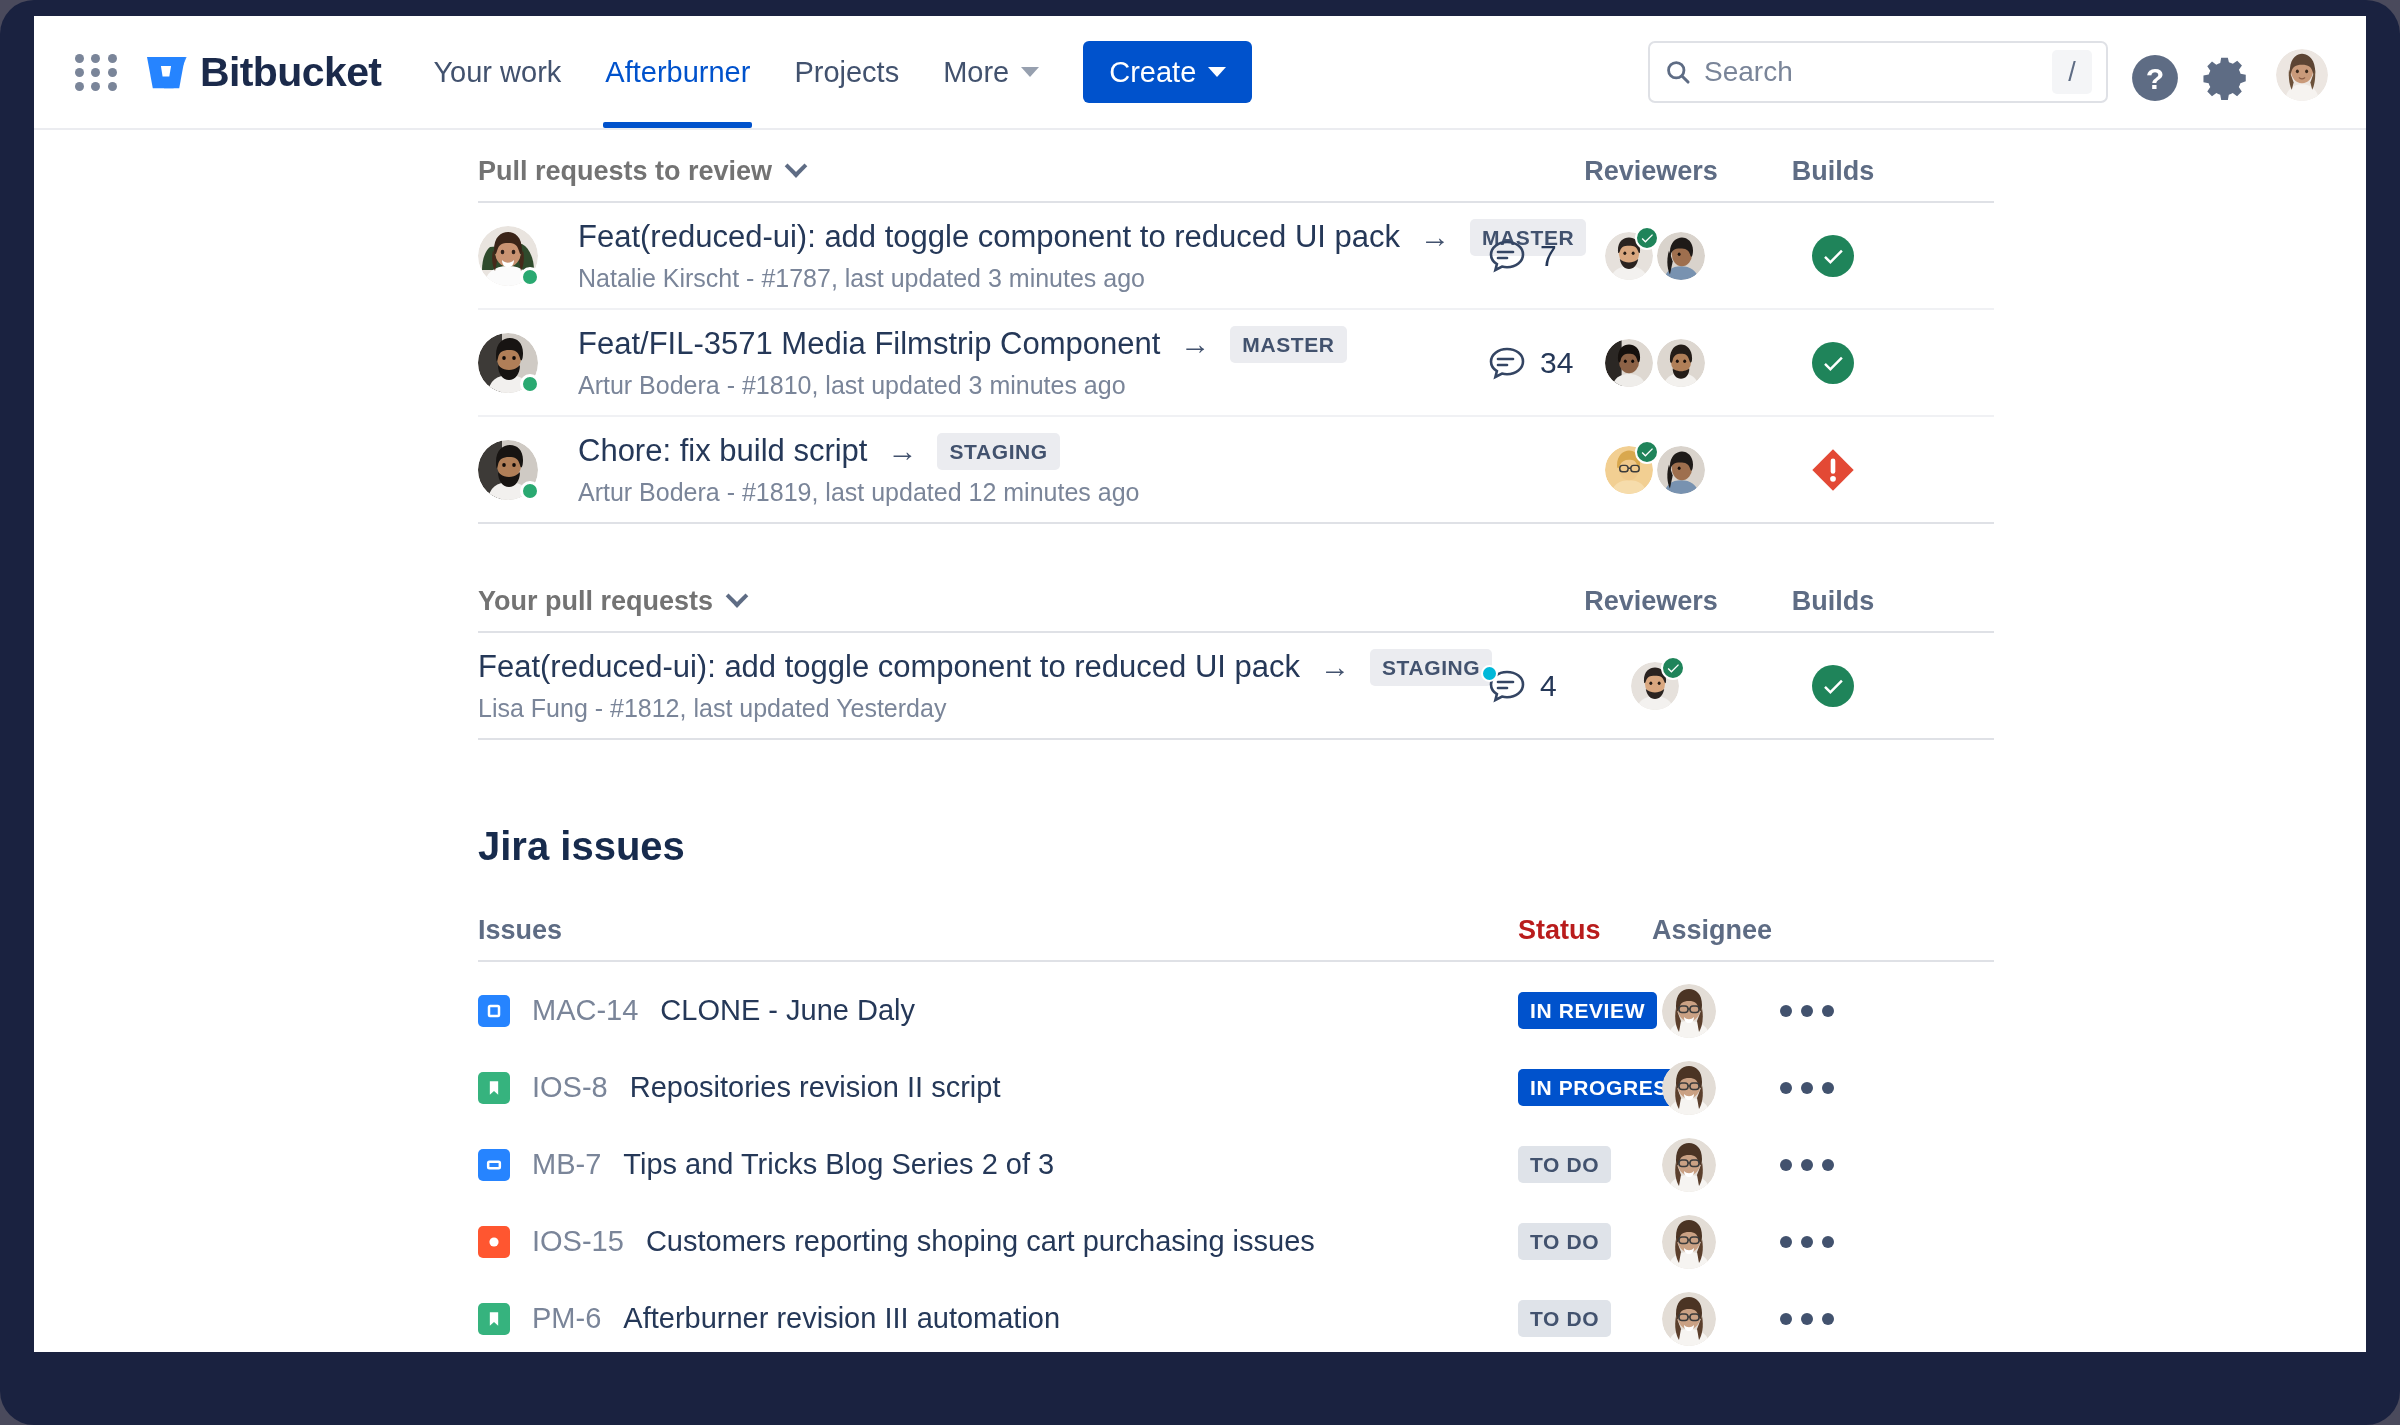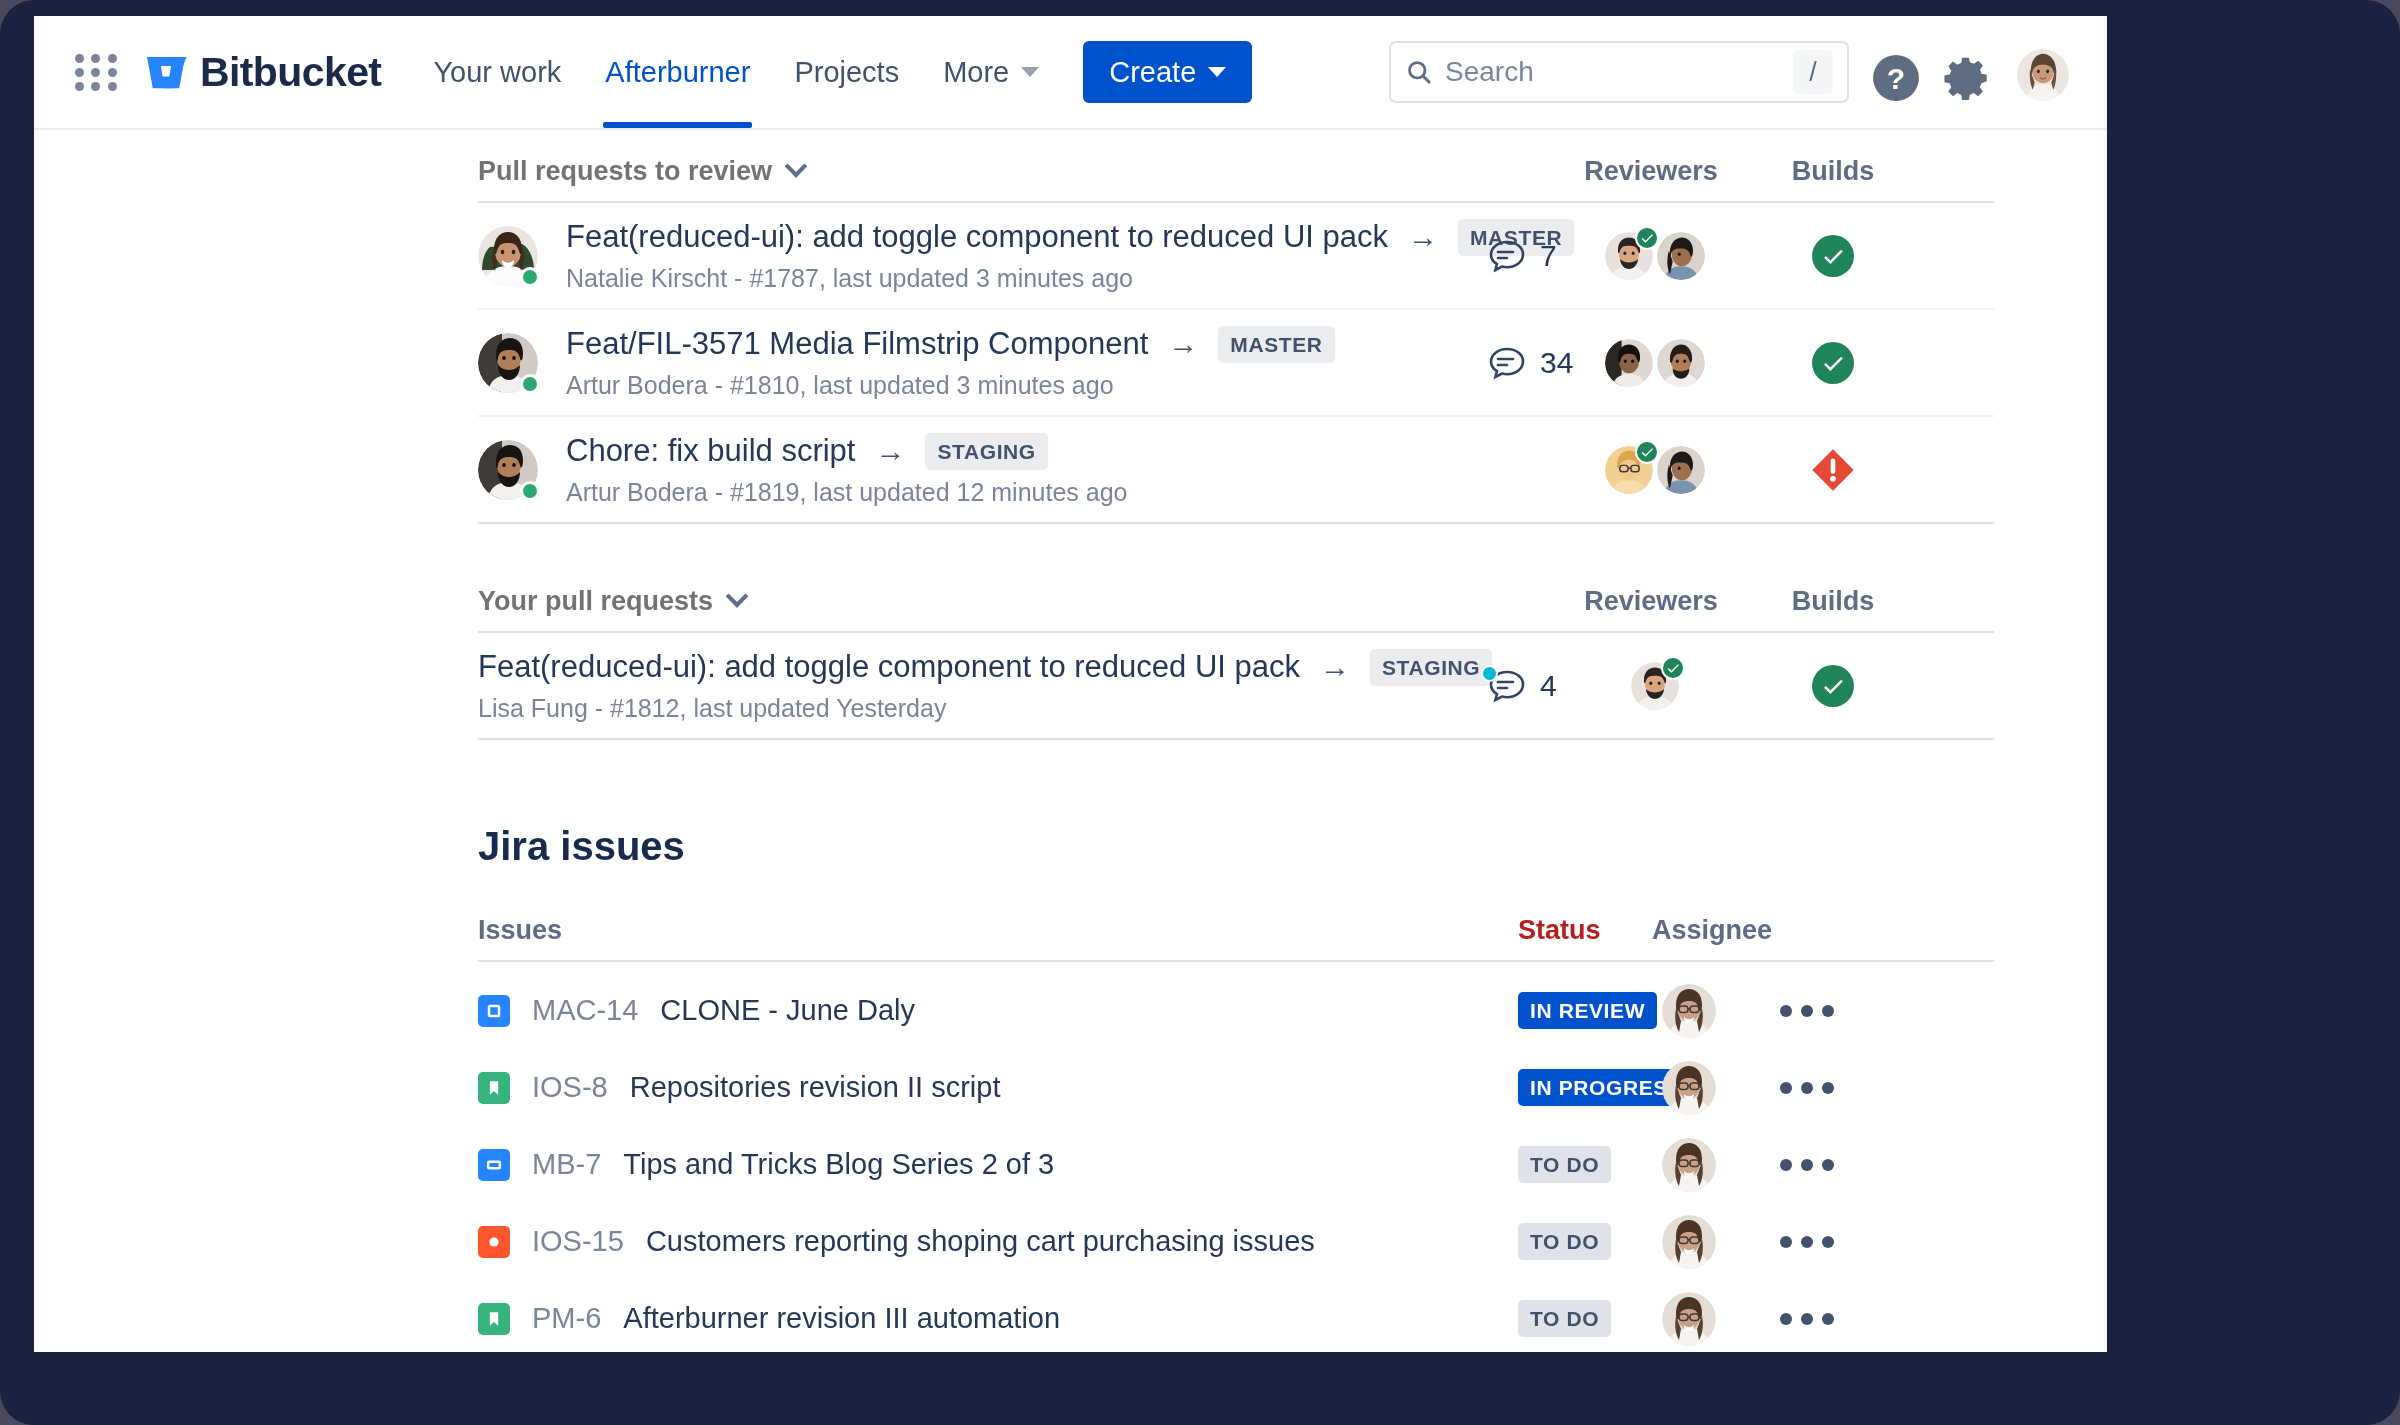--- a/index.html
+++ b/index.html
@@ -11,21 +11,21 @@
   }
   #frame {
     position: absolute;
     left: 0; top: 0; width: 2400px; height: 1425px;
     background: #1a2240;
     border-radius: 34px;
   }
   #browser {
     position: absolute;
     left: 34px; top: 16px;
-    width: 2073px; height: 1336px;
+    width: 2332px; height: 1336px;
     background: #ffffff;
     overflow: hidden;
   }
 
   
   .topnav {
     position: relative;
     height: 114px;
     background: #fff;
     border-bottom: 2px solid #ebecf0;
@@ -140,20 +140,21 @@
   .col-builds {
     position: absolute; left: 1290px; width: 130px;
     text-align: center; font-size: 27px; color: #5e6c84; font-weight: 600;
   }
   .head-rel { position: relative; width: 100%; }
 
   .pr-row {
     display: flex; align-items: center;
     height: 107px; position: relative;
     border-bottom: 2px solid #f0f1f4;
+    gap: 12px;
   }
   .pr-row.last { border-bottom: 2px solid #dfe1e6; }
   .pr-avatar-wrap { position: relative; width: 60px; height: 60px; flex: none; }
   .pr-avatar {
     width: 60px; height: 60px; border-radius: 50%; overflow: hidden;
   }
   .presence-dot {
     position: absolute; right: -2px; bottom: -1px;
     width: 20px; height: 20px; border-radius: 50%;
     background: #2aa971; border: 3px solid #fff;

